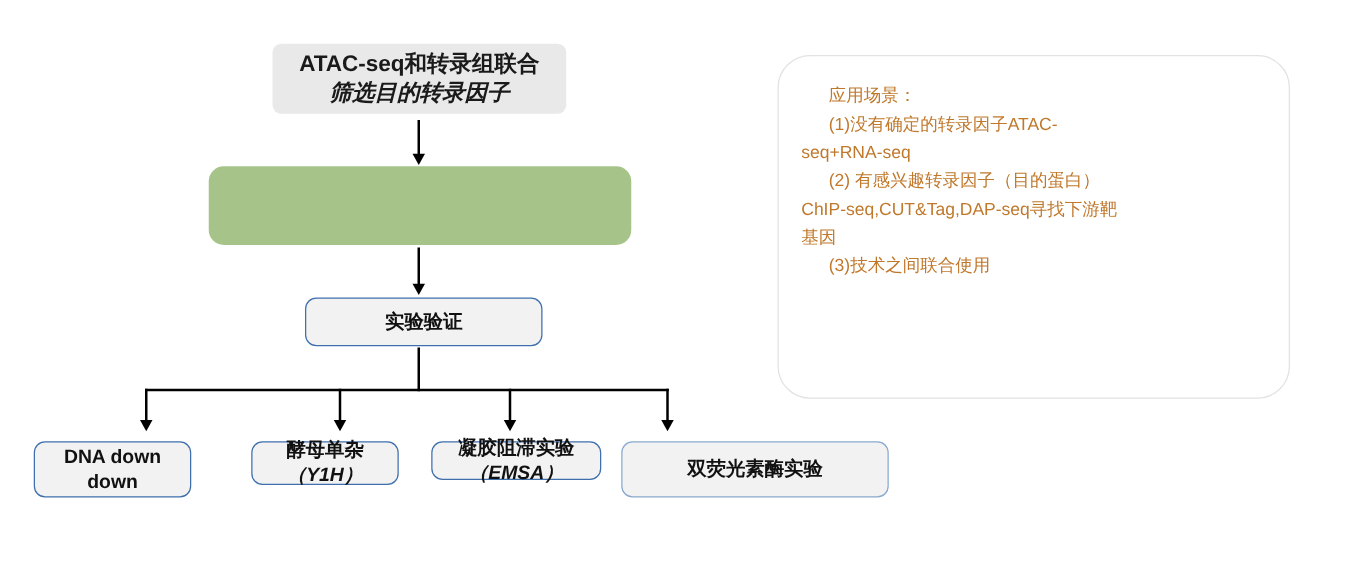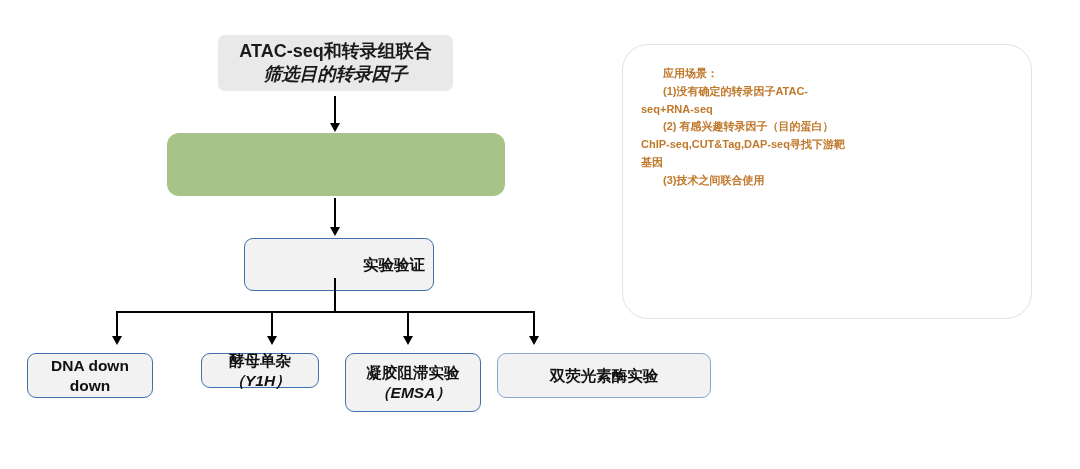--- a/index.html
+++ b/index.html
@@ -104,22 +104,22 @@
     background: #ffffff;
     border: 1.4px solid #e2e2e2;
     border-radius: 26px;
   }
   .info-inner {
     position: absolute;
     left: 18px;
     top: 20px;
     right: 14px;
     color: #c0782b;
-    font-size: 11px;
-    font-weight: 700;
+    font-size: 14px;
+    font-weight: 400;
     line-height: 1.62;
   }
   .info-line { margin: 0; }
   .info-line.indent { text-indent: 22px; }
 </style>
 </head>
 <body>
 
 <div id="canvas">
 
@@ -134,21 +134,21 @@
   <div class="arrowhead" style="left:329.5px; top:123px;"></div>
 
   <div class="node node-green" style="left:167px; top:133px; width:338px; height:63px;">
     <span class="node-text">
     </span>
   </div>
 
   <div class="vline" style="left:334px; top:198px; height:30px;"></div>
   <div class="arrowhead" style="left:329.5px; top:227px;"></div>
 
-  <div class="node node-blue" style="left:244px; top:238px; width:190px; height:53px;justify-content:flex-end;">
+  <div class="node node-blue" style="left:244px; top:238px; width:190px; height:39px;">
     <span class="node-text">实验验证</span>
   </div>
 
   <div class="vline" style="left:334px; top:278px; height:35px;"></div>
   <div class="hline" style="left:116px; top:311px; width:419px;"></div>
 
   <div class="vline" style="left:116px; top:311px; height:26px;"></div>
   <div class="arrowhead" style="left:111.5px; top:336px;"></div>
 
   <div class="vline" style="left:271px; top:311px; height:26px;"></div>
@@ -166,21 +166,21 @@
     </span>
   </div>
 
   <div class="node node-blue" style="left:201px; top:353px; width:118px; height:35px;">
     <span class="node-text">
       <span>酵母单杂</span>
       <span class="l2">（Y1H）</span>
     </span>
   </div>
 
-  <div class="node node-blue" style="left:345px; top:353px; width:136px; height:59px;">
+  <div class="node node-blue" style="left:345px; top:353px; width:136px; height:31px;">
     <span class="node-text">
       <span>凝胶阻滞实验</span>
       <span class="l2">（EMSA）</span>
     </span>
   </div>
 
   <div class="node node-blue soft" style="left:497px; top:353px; width:214px; height:45px;">
     <span class="node-text">
       <span>双荧光素酶实验</span>
     </span>

